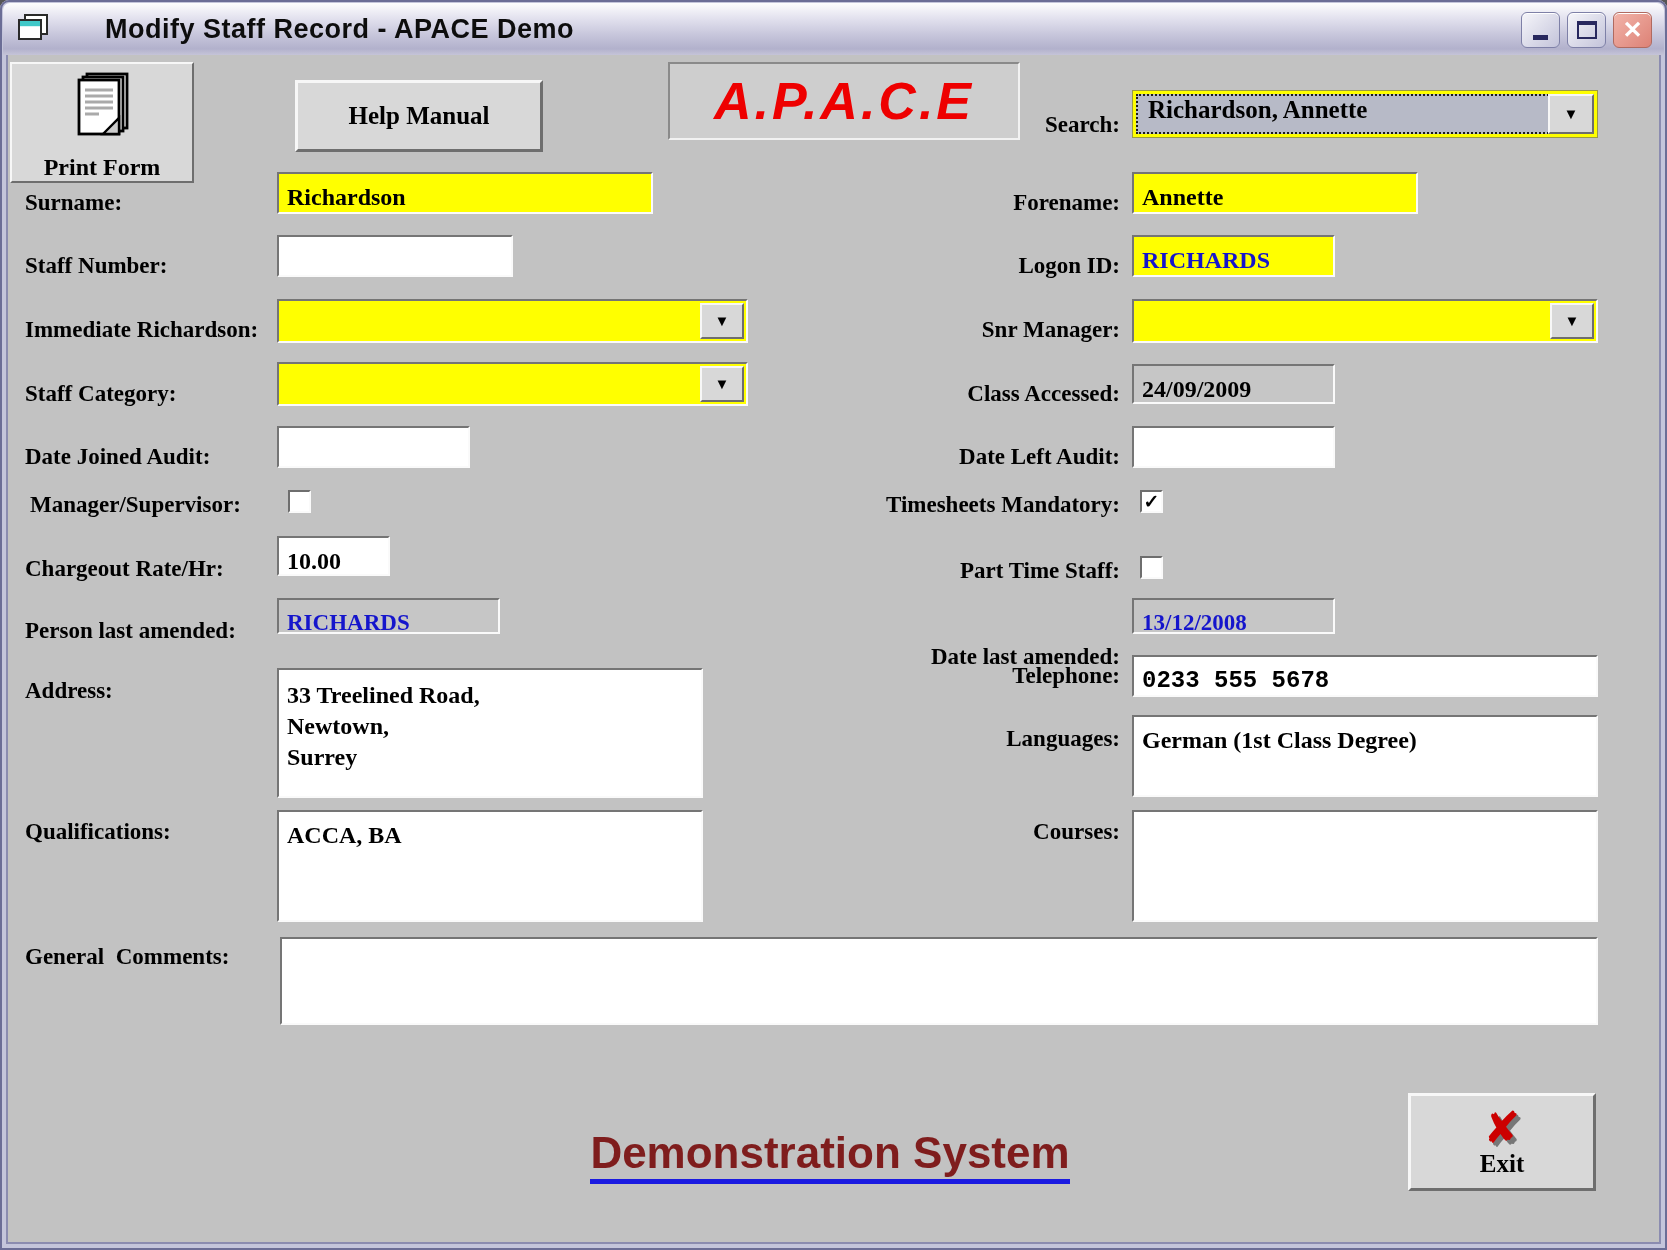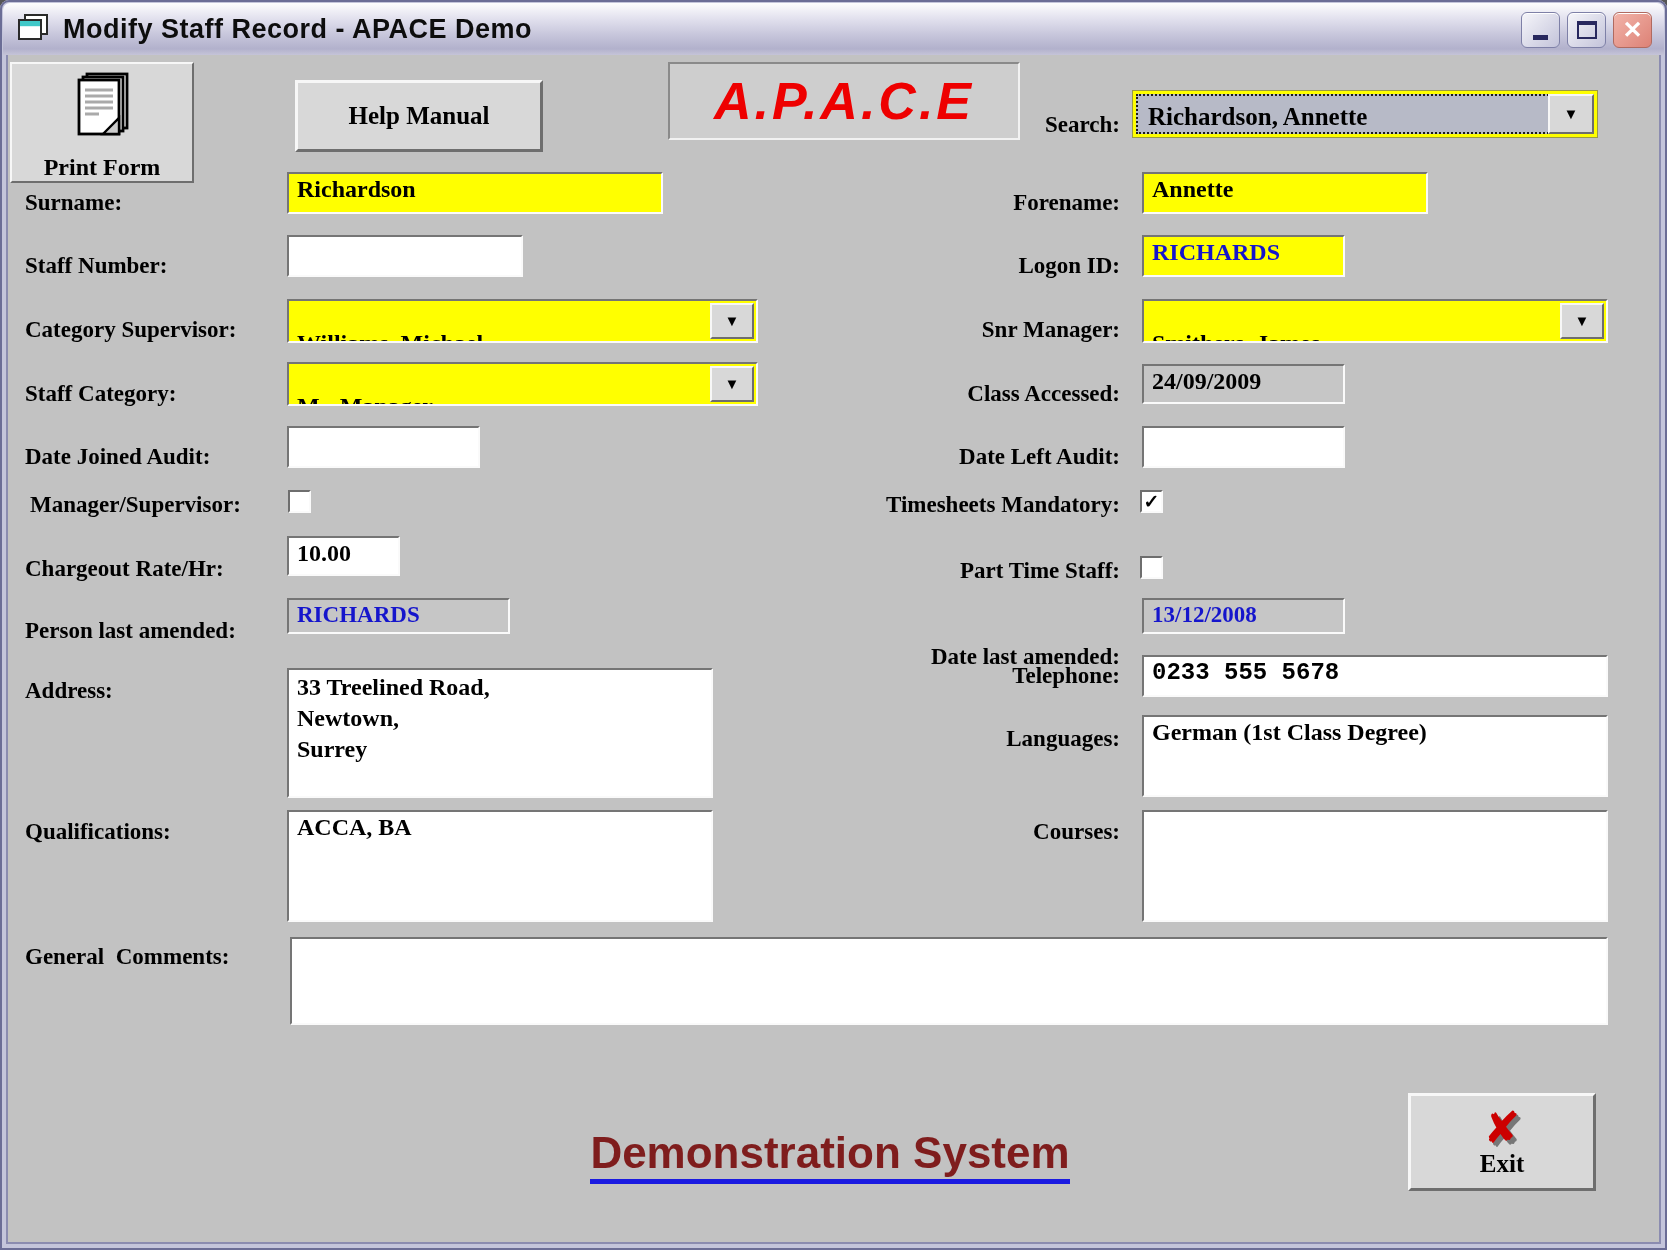--- a/index.html
+++ b/index.html
@@ -6,21 +6,21 @@
   #window{
     position:relative;width:1667px;height:1250px;background:#c2c2c2;
     font-family:"Liberation Serif", serif;overflow:hidden;
     box-shadow: inset 0 0 0 2px #6b6d96, inset 0 0 0 6px #c4c5db, inset 0 0 0 8px #8b8cb0;
     border-radius:9px 9px 0 0;
   }
   
   #titlebar{
     position:absolute;left:3px;top:3px;right:3px;height:52px;
     background:linear-gradient(#fdfdfe 0%,#e2e1ee 30%,#c8c7dc 60%,#b2b1cc 88%,#c5c4d8 100%);
-    border-radius:7px 7px 0 0;display:flex;align-items:center;
+    border-radius:7px 7px 0 0;display:flex;align-items:center;gap:42px;
   }
   .title-icon{margin-left:14px;display:inline-flex;}
   .title-text{
     margin-left:12px;font-family:"Liberation Sans",sans-serif;font-weight:bold;
     font-size:27px;color:#0d0d0d;letter-spacing:0.5px;
   }
   #win-buttons{position:absolute;right:12px;top:9px;display:flex;gap:7px;}
   .win-btn{
     width:39px;height:36px;border-radius:6px;border:1px solid #7e80a7;
     display:flex;align-items:center;justify-content:center;box-sizing:border-box;
@@ -39,21 +39,21 @@
   .sunken{
     border:2px solid;border-color:#757575 #fafafa #fafafa #757575;
     box-sizing:border-box;
   }
   .lbl{
     position:absolute;font-weight:bold;font-size:23px;color:#000;white-space:pre;
   }
   .lbl-r{left:660px;width:460px;text-align:right;}
   .fld{
     position:absolute;font-weight:bold;font-size:24px;color:#000;
-    padding:2px 8px 0 8px;overflow:hidden;white-space:pre-line;margin-left:10px;
+    padding:10px 8px 0 8px;overflow:hidden;white-space:pre-line;
   }
   .yellow{background:#ffff00;}
   .white{background:#ffffff;}
   .grayfld{background:#c6c6c6;}
   .bluetext{color:#1515cc;}
   .combo-btn{
     position:absolute;top:2px;right:2px;bottom:2px;width:40px;
     background:#d8d8d8;border:2px solid;border-color:#f7f7f7 #6e6e6e #6e6e6e #f7f7f7;
     display:flex;align-items:center;justify-content:center;font-size:15px;color:#000;
     cursor:pointer;
@@ -77,21 +77,21 @@
     font-size:52px;color:#ee0000;letter-spacing:3px;
   }
   #search-lbl{top:112px;}
   #search-combo{
     position:absolute;left:1132px;top:90px;width:466px;height:48px;
     background:#ffff00;box-sizing:border-box;padding:3px;border:1px solid #9a9a46;cursor:pointer;
   }
   #search-inner{
     position:absolute;left:3px;top:3px;bottom:3px;right:45px;
     background:#b7bac7;border:2px dotted #1c1c1c;box-sizing:border-box;
-    font-weight:bold;font-size:25px;padding:7px 0 0 10px;white-space:nowrap;overflow:hidden;
+    font-weight:bold;font-size:25px;padding:0 0 0 10px;white-space:nowrap;overflow:hidden;
   }
   #search-btn{
     position:absolute;top:3px;right:3px;bottom:3px;width:42px;
     background:#d8d8d8;border:2px solid;border-color:#f7f7f7 #6e6e6e #6e6e6e #f7f7f7;
     display:flex;align-items:center;justify-content:center;font-size:15px;cursor:pointer;
   }
   
   #demo-banner{
     position:absolute;left:520px;top:1128px;width:620px;text-align:center;
     font-family:"Liberation Sans",sans-serif;font-weight:bold;font-size:44px;color:#7f1d1d;
@@ -171,21 +171,21 @@
   <div class="lbl" style="left:25px;top:190px;">Surname:</div>
   <div class="fld sunken yellow" style="left:277px;top:172px;width:376px;height:42px;">Richardson</div>
   <div class="lbl lbl-r" style="top:190px;">Forename:</div>
   <div class="fld sunken yellow" style="left:1132px;top:172px;width:286px;height:42px;">Annette</div>
 
   <div class="lbl" style="left:25px;top:253px;">Staff Number:</div>
   <div class="fld sunken white" style="left:277px;top:235px;width:236px;height:42px;"></div>
   <div class="lbl lbl-r" style="top:253px;">Logon ID:</div>
   <div class="fld sunken yellow bluetext" style="left:1132px;top:235px;width:203px;height:42px;">RICHARDS</div>
 
-  <div class="lbl" style="left:25px;top:317px;">Category Supervisor:</div>
+  <div class="lbl" style="left:25px;top:317px;">Immediate Richardson:</div>
   <div class="fld sunken yellow" style="left:277px;top:299px;width:471px;height:44px;">
     <span>Williams, Michael</span>
     <span class="combo-btn"><span>▼</span></span>
   </div>
   <div class="lbl lbl-r" style="top:317px;">Snr Manager:</div>
   <div class="fld sunken yellow" style="left:1132px;top:299px;width:466px;height:44px;">
     <span>Smithers, James</span>
     <span class="combo-btn"><span>▼</span></span>
   </div>
 

